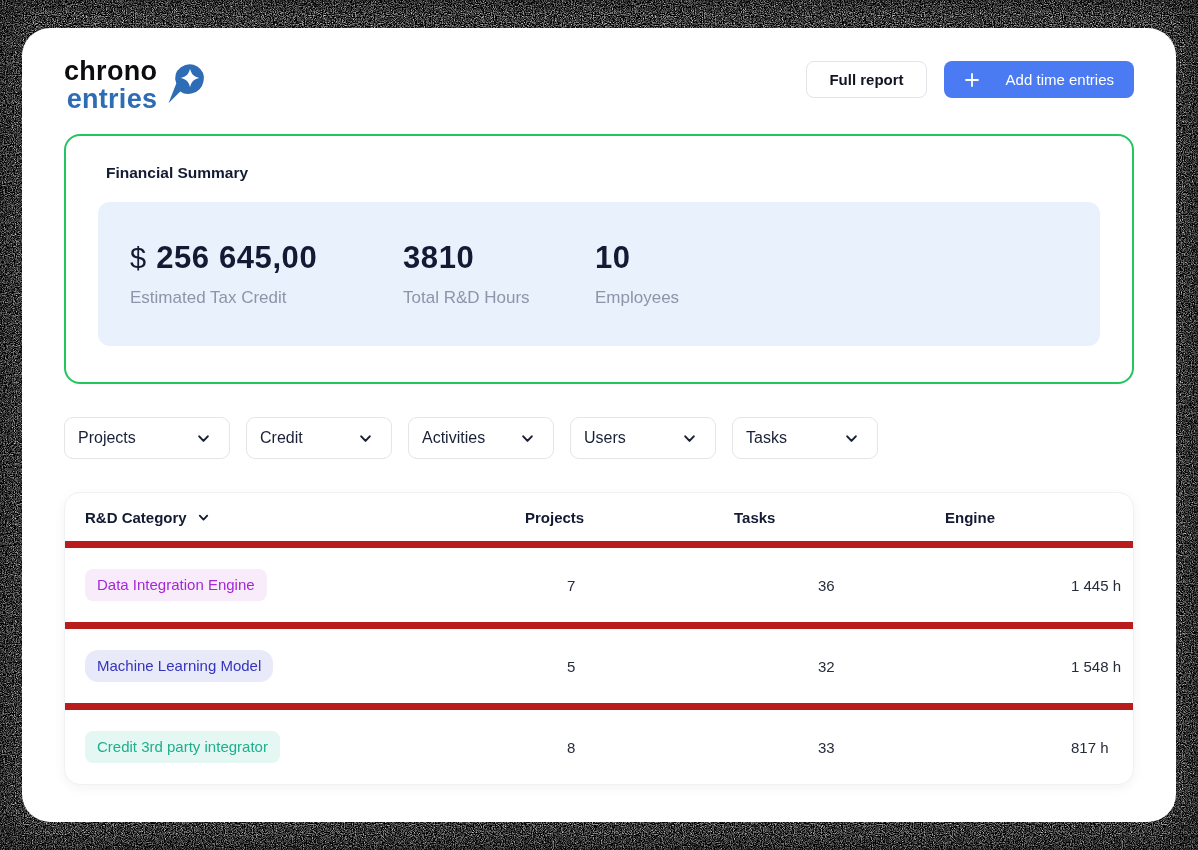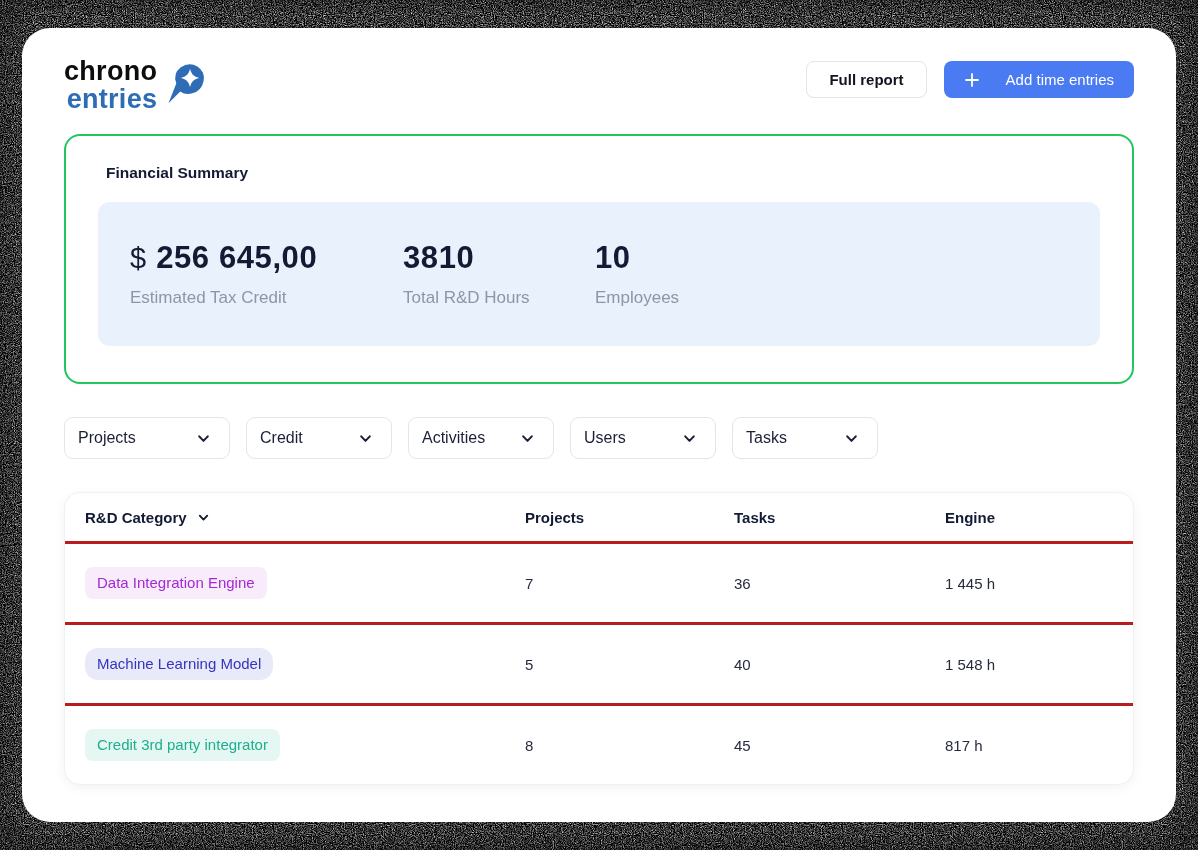--- a/index.html
+++ b/index.html
@@ -53,21 +53,21 @@
   .filter:first-child { width:166px; }
   .filter svg { flex:none; }
 
   
   .table-card { margin-top:33px; border-radius:16px; background:#fff;
                 border:1px solid #f0f1f5; box-shadow:0 3px 12px rgba(20,24,40,.05); overflow:hidden; }
   .trow { display:grid; grid-template-columns:440px 209px 211px 1fr; align-items:center;
           padding:0 10px 0 20px; }
   .thead { height:48px; }
   .th { font-size:15px; font-weight:700; color:var(--navy,#131a33); display:flex; align-items:center; gap:10px; }
-  .tbody-row { height:81px; border-top:3px solid #b91c1c; cursor:pointer; }
+  .tbody-row { height:81px; border-top:7px solid #b91c1c; cursor:pointer;gap:42px; }
   .cell { font-size:15px; color:#272c3c; }
   .badge { display:inline-block; padding:7px 12px; border-radius:8px; font-size:15px; line-height:1.15; }
   .cat-cell { display:flex; }
 </style>
 </head>
 <body>
 
 <div class="stage">
 
   <div class="halo"></div>
@@ -194,29 +194,29 @@
     <div class="cell">7</div>
     <div class="cell">36</div>
     <div class="cell">1 445 h</div>
   </div>
 
   <div class="trow tbody-row">
     <div class="cell cat-cell">
       <span class="badge" style="color: rgb(52, 52, 189); background: rgb(233, 234, 249); border-radius: 13px;">Machine Learning Model</span>
     </div>
     <div class="cell">5</div>
-    <div class="cell">40</div>
+    <div class="cell">32</div>
     <div class="cell">1 548 h</div>
   </div>
 
   <div class="trow tbody-row">
     <div class="cell cat-cell">
       <span class="badge" style="color: rgb(31, 174, 142); background: rgb(228, 247, 242);">Credit 3rd party integrator</span>
     </div>
     <div class="cell">8</div>
-    <div class="cell">45</div>
+    <div class="cell">33</div>
     <div class="cell">817 h</div>
   </div>
 </div>
     </section>
 
   </div>
 </div>
 
 </body></html>

